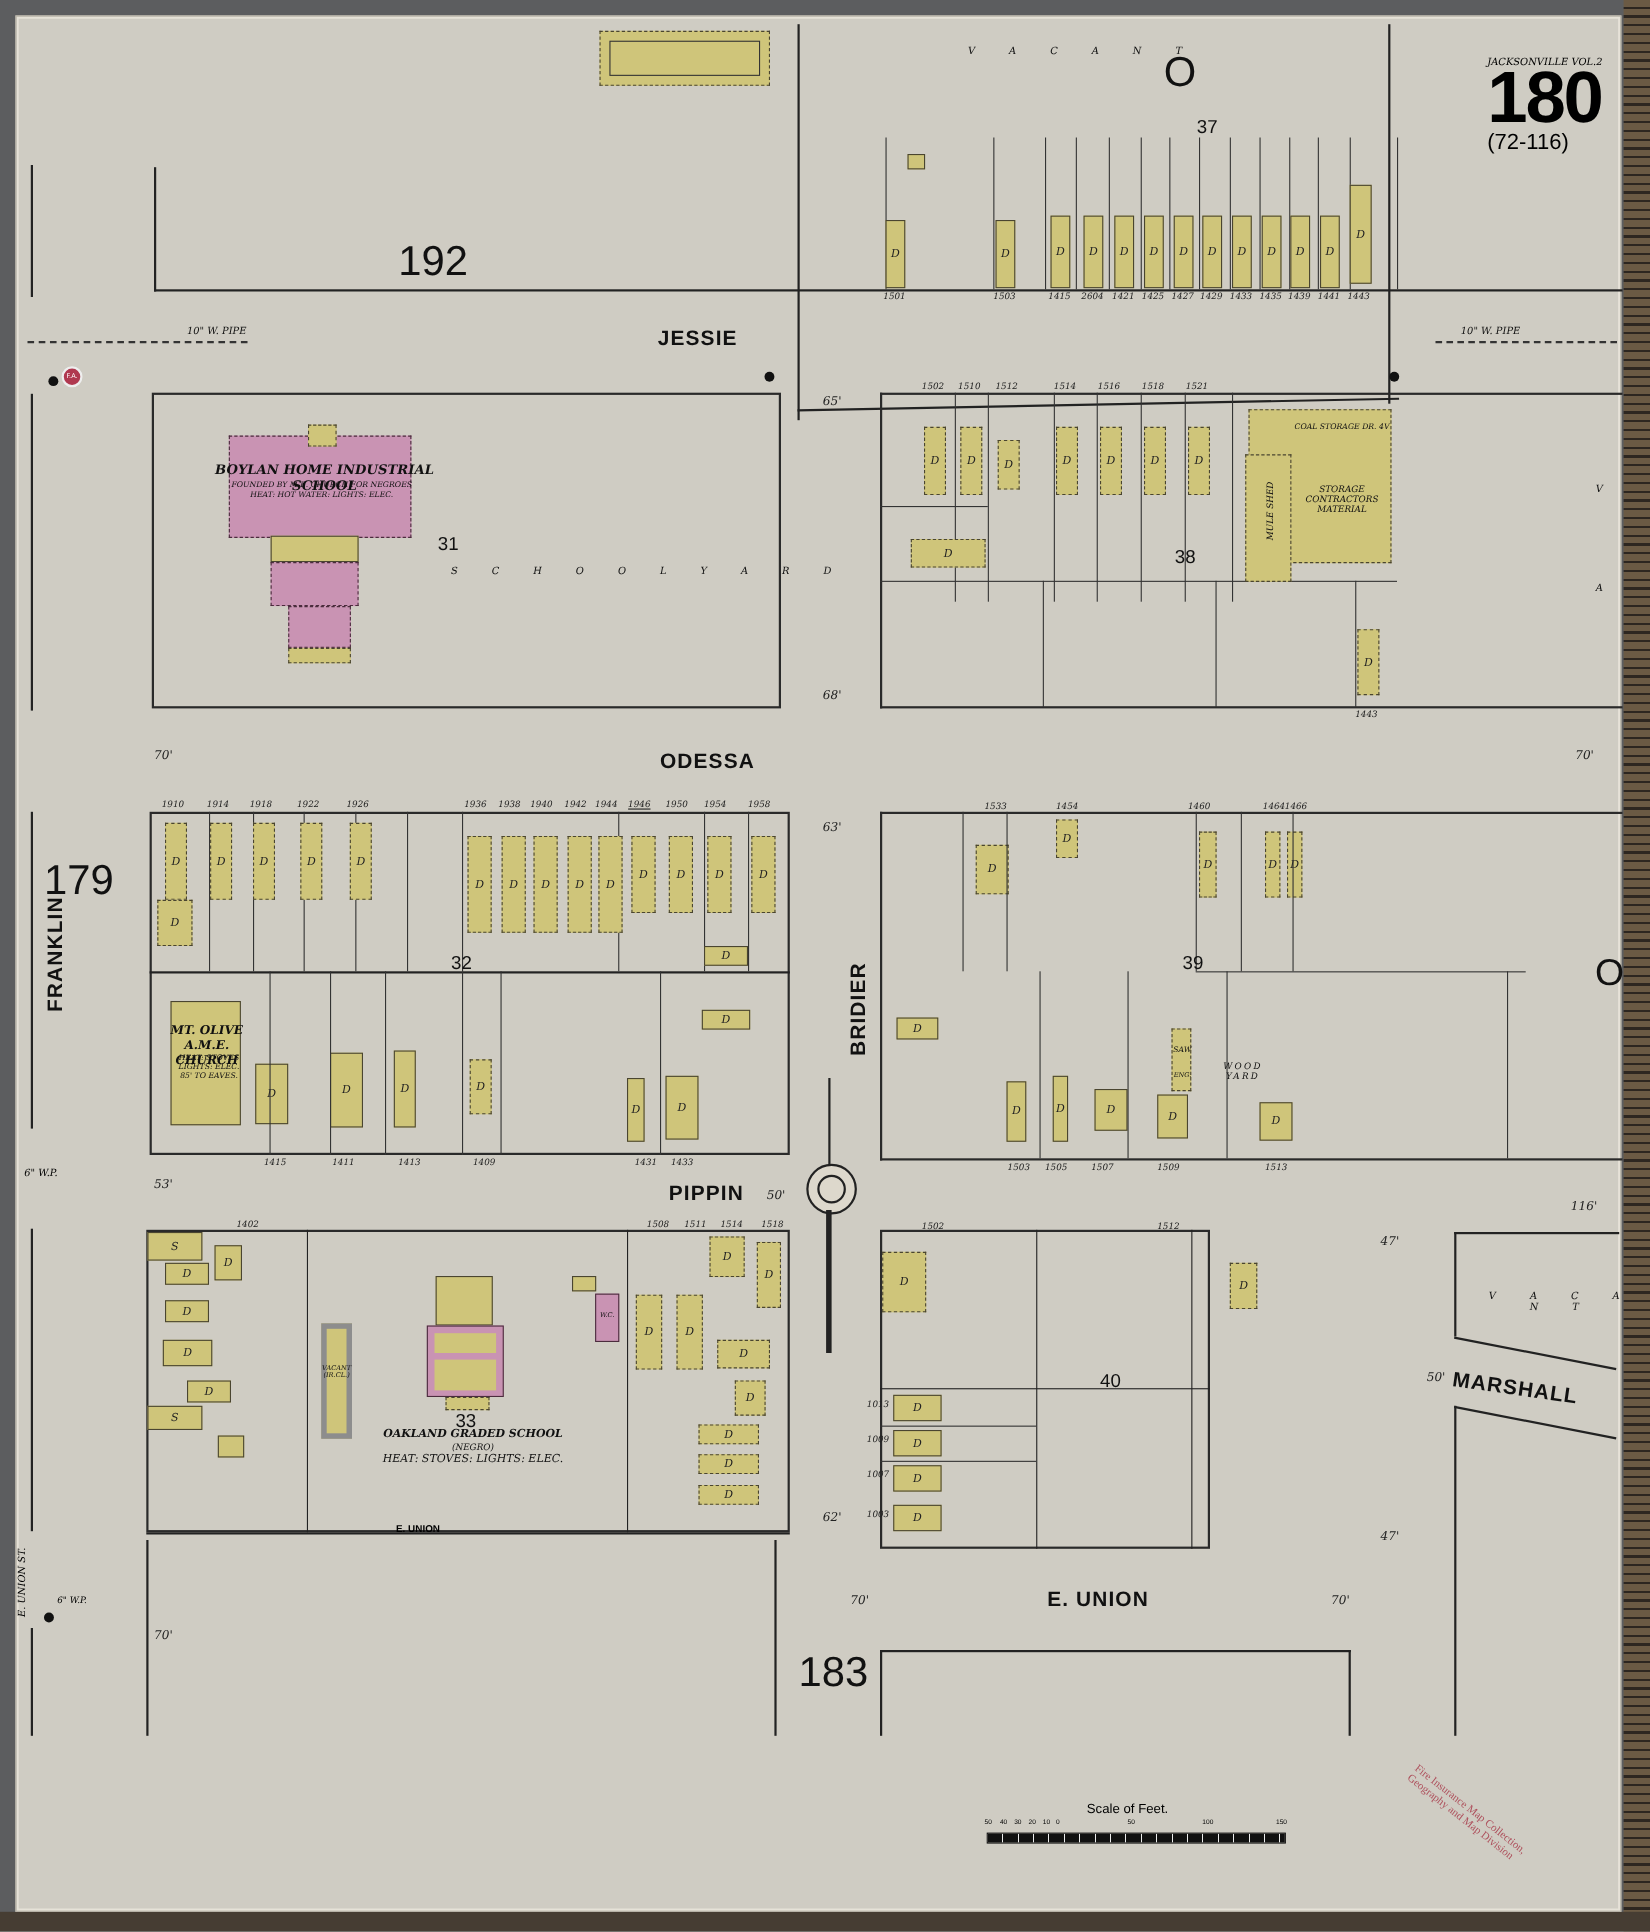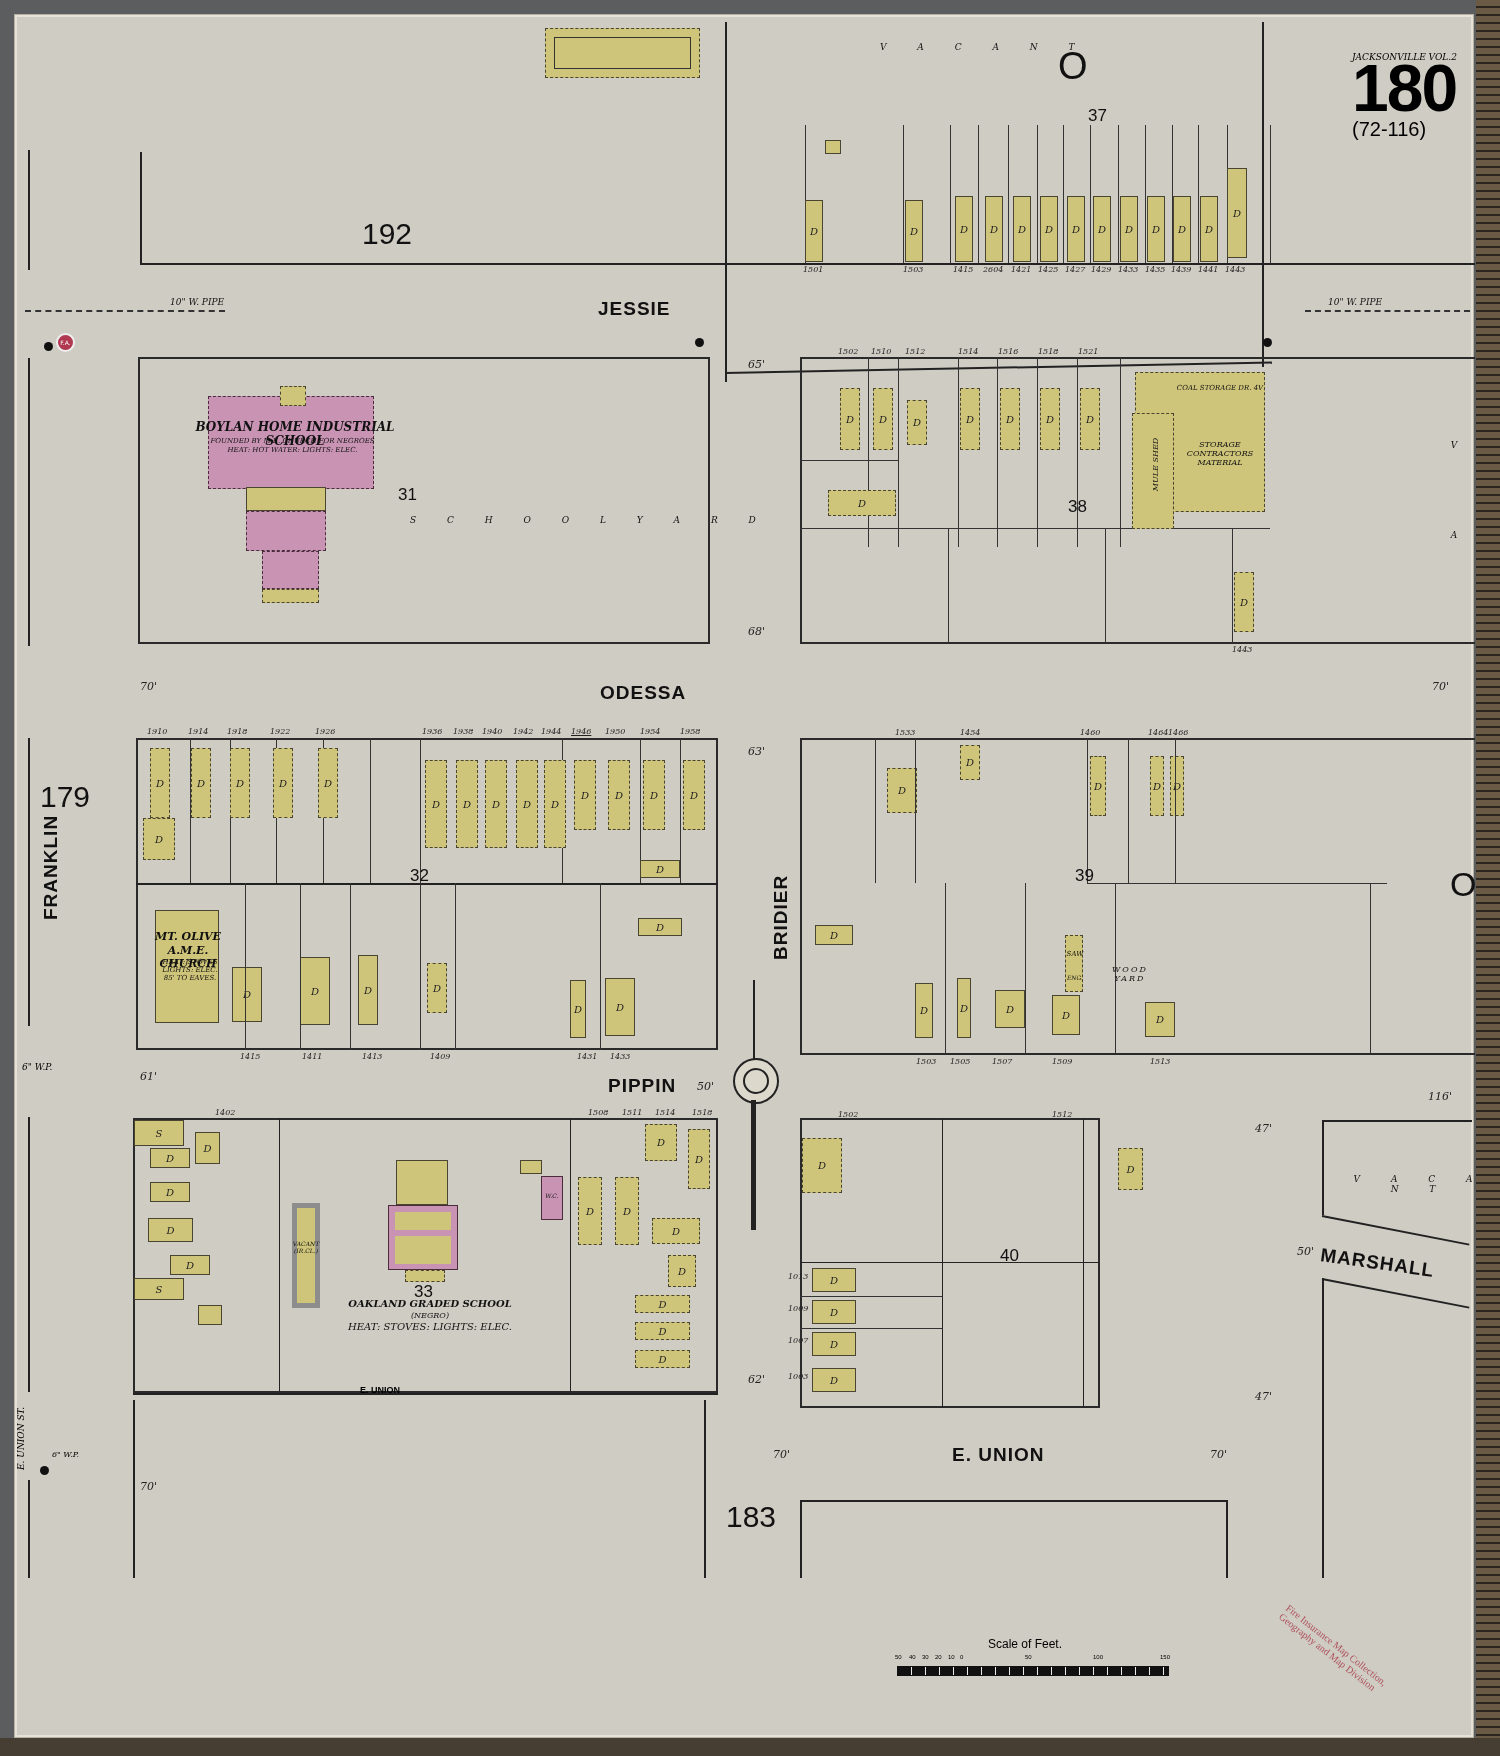--- a/index.html
+++ b/index.html
@@ -10,21 +10,21 @@
   .abs{position:absolute;}
   .line{position:absolute;background:#222;}
   .block{position:absolute;border:2px solid #2a2a2a;box-sizing:border-box;}
   .lot{position:absolute;border-left:1px solid #333;}
   .hlot{position:absolute;border-top:1px solid #333;}
   .bld{position:absolute;background:#cfc57a;border:1.5px solid #4a4530;box-sizing:border-box;font-family:"DejaVu Serif",serif;font-style:italic;font-size:10px;color:#222;display:flex;align-items:center;justify-content:center;}
   .bld.dashed{border-style:dashed;}
   .brick{background:#c993b3;border:1.5px dashed #4b2c3d;}
   .street{position:absolute;font-family:"Liberation Sans",sans-serif;font-weight:bold;color:#111;font-size:19px;letter-spacing:1px;}
   .blocknum{position:absolute;font-family:"Liberation Sans",sans-serif;font-size:17px;color:#111;}
-  .sheetnum{position:absolute;font-family:"Liberation Sans",sans-serif;font-size:30px;color:#111;}
+  .sheetnum{position:absolute;font-family:"Liberation Sans",sans-serif;font-size:38px;color:#111;}
   .addr{position:absolute;font-family:"DejaVu Serif",serif;font-style:italic;font-size:8px;color:#222;}
   .label-it{position:absolute;font-family:"DejaVu Serif",serif;font-style:italic;color:#111;text-align:center;}
   .spaced{letter-spacing:14px;font-size:9px;}
   .dim{position:absolute;font-family:"DejaVu Serif",serif;font-style:italic;font-size:11px;color:#222;}
   .pipe{position:absolute;height:0;border-top:2px dashed #333;}
   .hydrant{position:absolute;width:9px;height:9px;border-radius:50%;background:#111;}
 </style>
 </head>
 <body>
 
@@ -391,21 +391,21 @@
 <div class="abs" style="left:897px;top:1666px;width:270px;height:8px;background:repeating-linear-gradient(to right,#111 0 13px,#eee 13px 14px);border:1px solid #111;"></div>
 
 <div class="abs" style="left:1270px;top:1640px;width:130px;font-family:'Liberation Serif',serif;font-size:10px;color:#a83a4a;transform:rotate(38deg);opacity:.85;">Fire Insurance Map Collection, Geography and Map Division</div>
 
 <div class="dim" style="left:140px;top:680px;">70'</div>
 <div class="dim" style="left:748px;top:358px;">65'</div>
 <div class="dim" style="left:748px;top:625px;">68'</div>
 <div class="dim" style="left:748px;top:745px;">63'</div>
 <div class="dim" style="left:1432px;top:680px;">70'</div>
 <div class="dim" style="left:140px;top:1480px;">70'</div>
-<div class="dim" style="left:140px;top:1070px;">61'</div>
+<div class="dim" style="left:140px;top:1070px;">53'</div>
 <div class="dim" style="left:697px;top:1080px;">50'</div>
 <div class="dim" style="left:748px;top:1373px;">62'</div>
 <div class="dim" style="left:773px;top:1448px;">70'</div>
 <div class="dim" style="left:1210px;top:1448px;">70'</div>
 <div class="dim" style="left:1255px;top:1122px;">47'</div>
 <div class="dim" style="left:1255px;top:1390px;">47'</div>
 <div class="dim" style="left:1428px;top:1090px;">116'</div>
 <div class="dim" style="left:1297px;top:1245px;">50'</div>
 
 </body></html>

